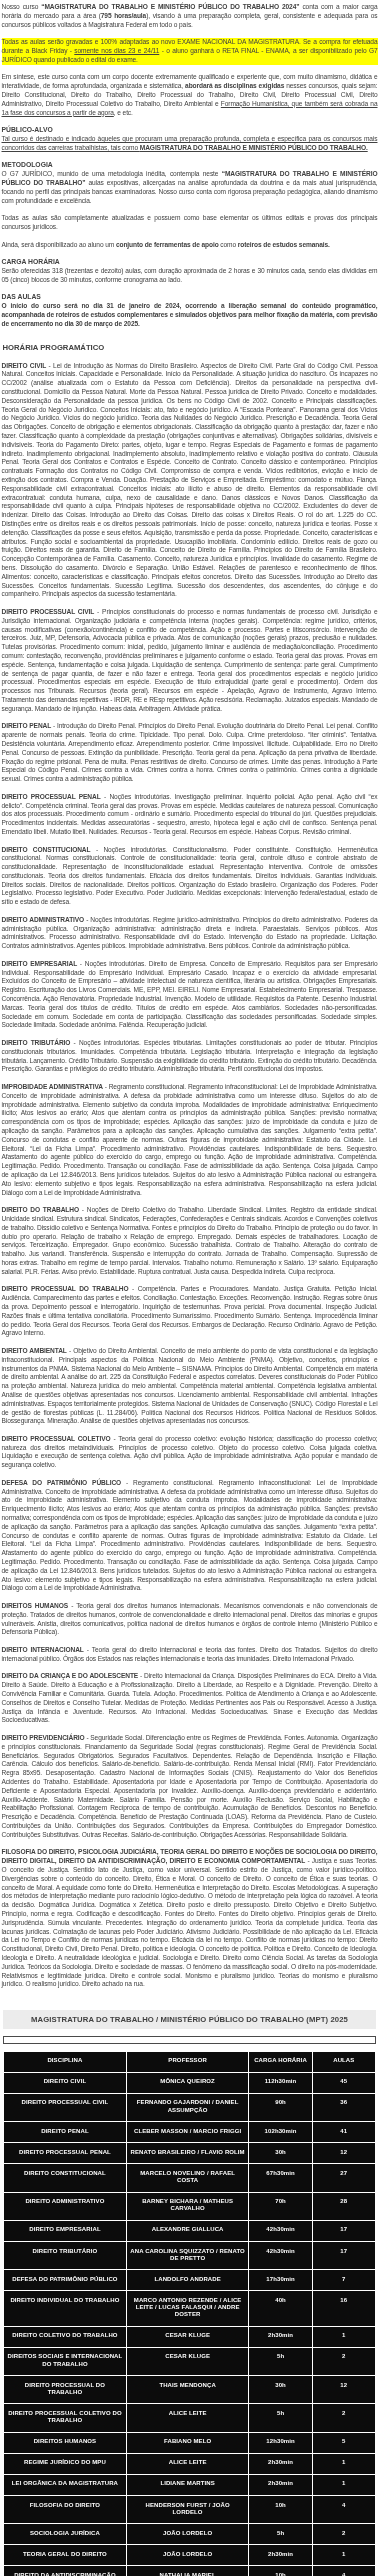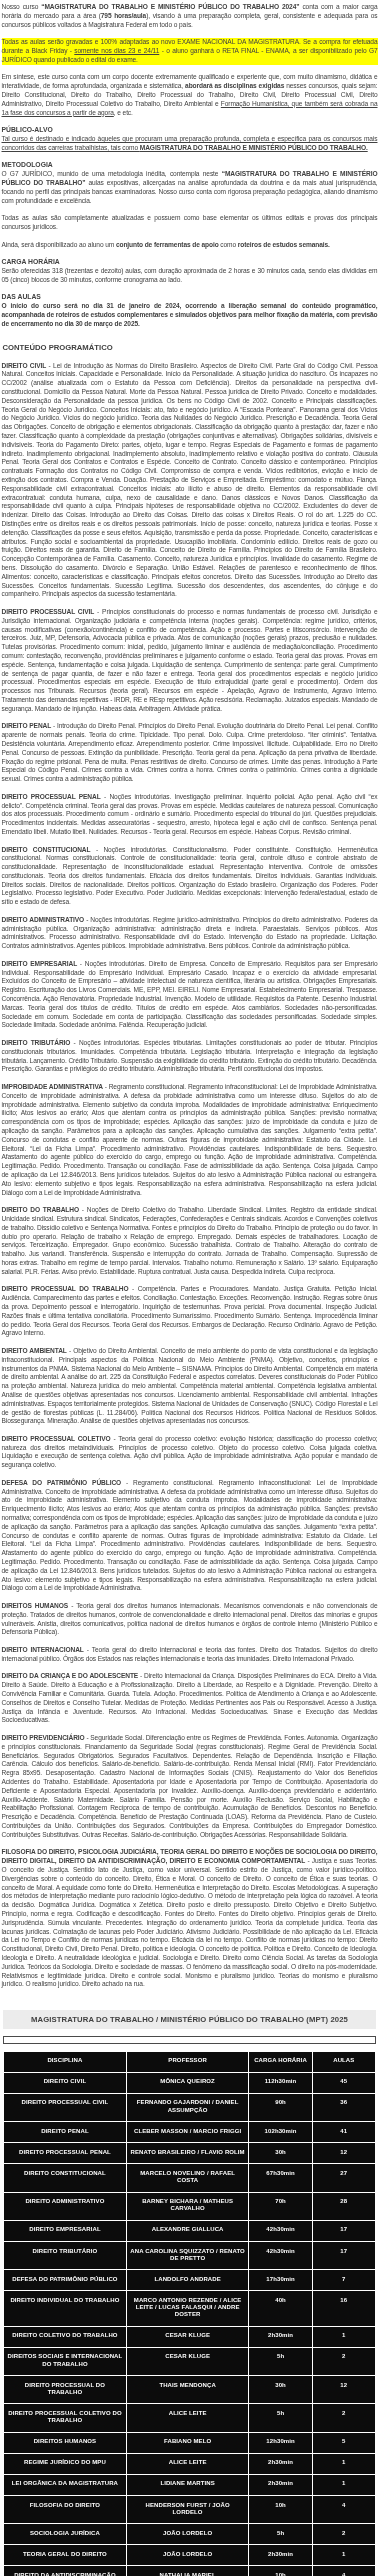--- a/index.html
+++ b/index.html
@@ -79,21 +79,21 @@
     <div class="heading">PÚBLICO-ALVO</div>
     <p class="para"><span class="u">Tal curso é destinado e indicado àqueles que procuram uma preparação profunda, completa e específica para os concursos mais concorridos das carreiras trabalhistas, tais como </span><span class="b u">MAGISTRATURA DO TRABALHO E MINISTÉRIO PÚBLICO DO TRABALHO.</span></p>
     <div class="heading">METODOLOGIA</div>
     <p class="para"><span>O G7 JURÍDICO, munido de uma metodologia inédita, contempla neste </span><span class="b">“MAGISTRATURA DO TRABALHO E MINISTÉRIO PÚBLICO DO TRABALHO”</span><span> aulas expositivas, alicerçadas na análise aprofundada da doutrina e da mais atual jurisprudência, focando no perfil das principais bancas examinadoras. Nosso curso conta com rigorosa preparação pedagógica, aliando dinamismo com profundidade e excelência.</span></p>
     <p class="para"><span>Todas as aulas são completamente atualizadas e possuem como base elementar os últimos editais e provas dos principais concursos jurídicos.</span></p>
     <p class="para"><span>Ainda, será disponibilizado ao aluno um </span><span class="b">conjunto de ferramentas de apoio</span><span> como </span><span class="b">roteiros de estudos semanais.</span></p>
     <div class="heading">CARGA HORÁRIA</div>
     <p class="para"><span>Serão oferecidas 318 (trezentas e dezoito) aulas, com duração aproximada de 2 horas e 30 minutos cada, sendo elas divididas em 05 (cinco) blocos de 30 minutos, conforme cronograma ao lado.</span></p>
     <div class="heading">DAS AULAS</div>
     <p class="para"><span class="b">O início do curso será no dia 31 de janeiro de 2024, ocorrendo a liberação semanal do conteúdo programático, acompanhada de roteiros de estudos complementares e simulados objetivos para melhor fixação da matéria, com previsão de encerramento no dia 30 de março de 2025.</span></p>
-    <div class="heading big">CONTEÚDO PROGRAMÁTICO</div>
+    <div class="heading big">HORÁRIA PROGRAMÁTICO</div>
     <p class="para"><span class="b">DIREITO CIVIL</span><span> - Lei de Introdução às Normas do Direito Brasileiro. Aspectos de Direito Civil. Parte Gral do Código Civil. Pessoa Natural. Conceitos iniciais. Capacidade e Personalidade. Início da Personalidade. A situação jurídica do nascituro. Os incapazes no CC/2002 (análise atualizada com o Estatuto da Pessoa com Deficiência). Direitos da personalidade na perspectiva civil-constitucional. Domicílio da Pessoa Natural. Morte da Pessoa Natural. Pessoa jurídica de Direito Privado. Conceito e modalidades. Desconsideração da Personalidade da pessoa jurídica. Os bens no Código Civil de 2002. Conceito e Principais classificações. Teoria Geral do Negócio Jurídico. Conceitos Iniciais: ato, fato e negócio jurídico. A “Escada Ponteana”. Panorama geral dos Vícios do Negócio Jurídico. Vícios do negócio jurídico. Teoria das Nulidades do Negócio Jurídico. Prescrição e Decadência. Teoria Geral das Obrigações. Conceito de obrigação e elementos obrigacionais. Classificação da obrigação quanto à prestação: dar, fazer e não fazer. Classificação quanto à complexidade da prestação (obrigações conjuntivas e alternativas). Obrigações solidárias, divisíveis e indivisíveis. Teoria do Pagamento Direto: partes, objeto, lugar e tempo. Regras Especiais de Pagamento e formas de pagamento indireto. Inadimplemento obrigacional. Inadimplemento absoluto, inadimplemento relativo e violação positiva do contrato. Cláusula Penal. Teoria Geral dos Contratos e Contratos e Espécie. Conceito de Contrato. Conceito clássico e contemporâneo. Princípios contratuais Formação dos Contratos no Código Civil. Compromisso de compra e venda. Vícios redibitórios, evicção e início de extinção dos contratos. Compra e Venda. Doação. Prestação de Serviços e Empreitada. Empréstimo: comodato e mútuo. Fiança. Responsabilidade civil extracontratual. Conceitos iniciais: ato ilícito e abuso de direito. Elementos da responsabilidade civil extracontratual: conduta humana, culpa, nexo de causalidade e dano. Danos clássicos e Novos Danos. Classificação da responsabilidade civil quanto à culpa. Principais hipóteses de responsabilidade objetiva no CC/2002. Excludentes do dever de indenizar. Direito das Coisas. Introdução ao Direito das Coisas. Direito das coisas x Direitos Reais. O rol do art. 1.225 do CC. Distinções entre os direitos reais e os direitos pessoais patrimoniais. Início de posse: conceito, natureza jurídica e teorias. Posse x detenção. Classificações da posse e seus efeitos. Aquisição, transmissão e perda da posse. Propriedade. Conceito, características e atributos. Função social e socioambiental da propriedade. Usucapião imobiliária. Condomínio edilício. Direitos reais de gozo ou fruição. Direitos reais de garantia. Direito de Família. Conceito de Direito de Família. Princípios do Direito de Família Brasileiro. Concepção Contemporânea de Família. Casamento. Conceito, natureza Jurídica e princípios. Invalidade do casamento. Regime de bens. Dissolução do casamento. Divórcio e Separação. União Estável. Relações de parentesco e reconhecimento de filhos. Alimentos: conceito, características e classificação. Principais efeitos concretos. Direito das Sucessões. Introdução ao Direito das Sucessões. Conceitos fundamentais. Sucessão Legítima. Sucessão dos descendentes, dos ascendentes, do cônjuge e do companheiro. Principais aspectos da sucessão testamentária.</span></p>
     <p class="para"><span class="b">DIREITO PROCESSUAL CIVIL</span><span> - Princípios constitucionais do processo e normas fundamentais de processo civil. Jurisdição e Jurisdição internacional. Organização judiciária e competência interna (noções gerais). Competência: regime jurídico, critérios, causas modificativas (conexão/continência) e conflito de competência. Ação e processo. Partes e litisconsórcio. Intervenção de terceiros. Juiz, MP, Defensoria, Advocacia pública e privada. Atos de comunicação (noções gerais) prazos, preclusão e nulidades. Tutelas provisórias. Procedimento comum: inicial, pedido, julgamento liminar e audiência de mediação/conciliação. Procedimento comum: contestação, reconvenção, providências preliminares e julgamento conforme o estado. Teoria geral das provas. Provas em espécie. Sentença, fundamentação e coisa julgada. Liquidação de sentença. Cumprimento de sentença: parte geral. Cumprimento de sentença de pagar quantia, de fazer e não fazer e entrega. Teoria geral dos procedimentos especiais e negócio jurídico processual. Procedimentos especiais em espécie. Execução de título extrajudicial (parte geral e procedimento). Ordem dos processos nos Tribunais. Recursos (teoria geral). Recursos em espécie - Apelação, Agravo de Instrumento, Agravo Interno. Tratamento das demandas repetitivas - IRDR, RE e REsp repetitivos. Ação rescisória. Reclamação. Juizados especiais. Mandado de segurança. Mandado de injunção. Habeas data. Arbitragem. Atividade prática.</span></p>
     <p class="para"><span class="b">DIREITO PENAL</span><span> - Introdução do Direito Penal. Princípios do Direito Penal. Evolução doutrinária do Direito Penal. Lei penal. Conflito aparente de normais penais. Teoria do crime. Tipicidade. Tipo penal. Dolo. Culpa. Crime preterdoloso. “Iter criminis”. Tentativa. Desistência voluntária. Arrependimento eficaz. Arrependimento posterior. Crime Impossível. Ilicitude. Culpabilidade. Erro no Direito Penal. Concurso de pessoas. Extinção da punibilidade. Prescrição. Teoria geral da pena. Aplicação da pena privativa de liberdade. Fixação do regime prisional. Pena de multa. Penas restritivas de direito. Concurso de crimes. Limite das penas. Introdução à Parte Especial do Código Penal. Crimes contra a vida. Crimes contra a honra. Crimes contra o patrimônio. Crimes contra a dignidade sexual. Crimes contra a administração pública.</span></p>
     <p class="para"><span class="b">DIREITO PROCESSUAL PENAL</span><span> - Noções introdutórias. Investigação preliminar. Inquérito policial. Ação penal. Ação civil “ex delicto”. Competência criminal. Teoria geral das provas. Provas em espécie. Medidas cautelares de natureza pessoal. Comunicação dos atos processuais. Procedimento comum - ordinário e sumário. Procedimento especial do tribunal do júri. Questões prejudiciais. Procedimentos incidentais. Medidas assecuratórias - sequestro, arresto, hipoteca legal e ação civil de confisco. Sentença penal. Emendatio libeli. Mutatio libeli. Nulidades. Recursos - Teoria geral. Recursos em espécie. Habeas Corpus. Revisão criminal.</span></p>
     <p class="para"><span class="b">DIREITO CONSTITUCIONAL</span><span> - Noções introdutórias. Constitucionalismo. Poder constituinte. Constituição. Hermenêutica constitucional. Normas constitucionais. Controle de constitucionalidade: teoria geral, controle difuso e controle abstrato de constitucionalidade. Representação de inconstitucionalidade estadual. Representação interventiva. Controle de omissões constitucionais. Teoria dos direitos fundamentais. Eficácia dos direitos fundamentais. Direitos individuais. Garantias individuais. Direitos sociais. Direitos de nacionalidade. Direitos políticos. Organização do Estado brasileiro. Organização dos Poderes. Poder Legislativo. Processo legislativo. Poder Executivo. Poder Judiciário. Medidas excepcionais: Intervenção federal/estadual, estado de sítio e estado de defesa.</span></p>
     <p class="para"><span class="b">DIREITO ADMINISTRATIVO</span><span> - Noções introdutórias. Regime jurídico-administrativo. Princípios do direito administrativo. Poderes da administração pública. Organização administrativa: administração direta e indireta. Paraestatais. Serviços públicos. Atos administrativos. Processo administrativo. Responsabilidade civil do Estado. Intervenção do Estado na propriedade. Licitação. Contratos administrativos. Agentes públicos. Improbidade administrativa. Bens públicos. Controle da administração pública.</span></p>
     <p class="para"><span class="b">DIREITO EMPRESARIAL</span><span> - Noções introdutórias. Direito de Empresa. Conceito de Empresário. Requisitos para ser Empresário Individual. Responsabilidade do Empresário Individual. Empresário Casado. Incapaz e o exercício da atividade empresarial. Excluídos do Conceito de Empresário – atividade intelectual de natureza científica, literária ou artística. Obrigações Empresariais. Registro. Escrituração dos Livros Comerciais. ME, EPP, MEI. EIRELI. Nome Empresarial. Estabelecimento Empresarial. Trespasse. Concorrência. Ação Renovatória. Propriedade Industrial. Invenção. Modelo de utilidade. Requisitos da Patente. Desenho Industrial. Marcas. Teoria geral dos títulos de crédito. Títulos de crédito em espécie. Atos cambiários. Sociedades não-personificadas. Sociedade em comum. Sociedade em conta de participação. Classificação das sociedades personificadas. Sociedade simples. Sociedade limitada. Sociedade anônima. Falência. Recuperação judicial.</span></p>
     <p class="para"><span class="b">DIREITO TRIBUTÁRIO</span><span> - Noções introdutórias. Espécies tributárias. Limitações constitucionais ao poder de tributar. Princípios constitucionais tributários. Imunidades. Competência tributária. Legislação tributária. Interpretação e integração da legislação tributária. Lançamento. Crédito Tributário. Suspensão da exigibilidade do crédito tributário. Extinção do crédito tributário. Decadência. Prescrição. Garantias e privilégios do crédito tributário. Administração tributária. Perfil constitucional dos impostos.</span></p>
     <p class="para"><span class="b">IMPROBIDADE ADMINISTRATIVA</span><span> - Regramento constitucional. Regramento infraconstitucional: Lei de Improbidade Administrativa. Conceito de improbidade administrativa. A defesa da probidade administrativa como um interesse difuso. Sujeitos do ato de improbidade administrativa. Elemento subjetivo da conduta ímproba. Modalidades de improbidade administrativa: Enriquecimento ilícito; Atos lesivos ao erário; Atos que atentam contra os princípios da administração pública. Sanções: previsão normativa; correspondência com os tipos de improbidade; espécies. Aplicação das sanções: juízo de improbidade da conduta e juízo de aplicação da sanção. Parâmetros para a aplicação das sanções. Aplicação cumulativa das sanções. Julgamento “extra petita”. Concurso de condutas e conflito aparente de normas. Outras figuras de improbidade administrativa: Estatuto da Cidade. Lei Eleitoral. “Lei da Ficha Limpa”. Procedimento administrativo. Providências cautelares. Indisponibilidade de bens. Sequestro. Afastamento do agente público do exercício do cargo, emprego ou função. Ação de improbidade administrativa. Competência. Legitimação. Pedido. Procedimento. Transação ou conciliação. Fase de admissibilidade da ação. Sentença. Coisa julgada. Campo de aplicação da Lei 12.846/2013. Bens jurídicos tutelados. Sujeitos do ato lesivo à Administração Pública nacional ou estrangeira. Ato lesivo: elemento subjetivo e tipos legais. Responsabilização na esfera administrativa. Responsabilização na esfera judicial. Diálogo com a Lei de Improbidade Administrativa.</span></p>
     <p class="para"><span class="b">DIREITO DO TRABALHO</span><span> - Noções de Direito Coletivo do Trabalho. Liberdade Sindical. Limites. Registro da entidade sindical. Unicidade sindical. Estrutura sindical. Sindicatos, Federações, Confederações e Centrais sindicais. Acordos e Convenções coletivos de trabalho. Dissídio coletivo e Sentença Normativa. Fontes e princípios do Direito do Trabalho. Princípio de proteção ou do favor. In dubio pro operario. Relação de trabalho x Relação de emprego. Empregado. Demais espécies de trabalhadores. Locação de serviços. Terceirização. Empregador. Grupo econômico. Sucessão trabalhista. Contrato de Trabalho. Alteração do contrato de trabalho. Jus variandi. Transferência. Suspensão e interrupção do contrato. Jornada de Trabalho. Compensação. Supressão de horas extras. Trabalho em regime de tempo parcial. Intervalos. Trabalho noturno. Remuneração x Salário. 13º salário. Equiparação salarial. PLR. Férias. Aviso prévio. Estabilidade. Ruptura contratual. Justa causa. Despedida indireta. Culpa recíproca.</span></p>

